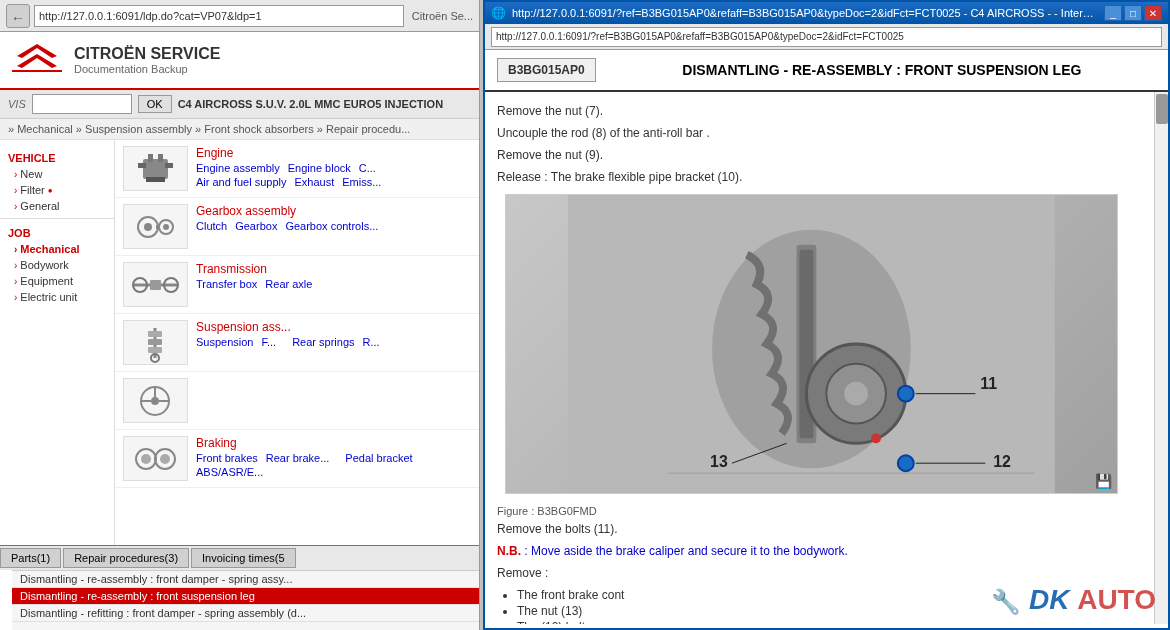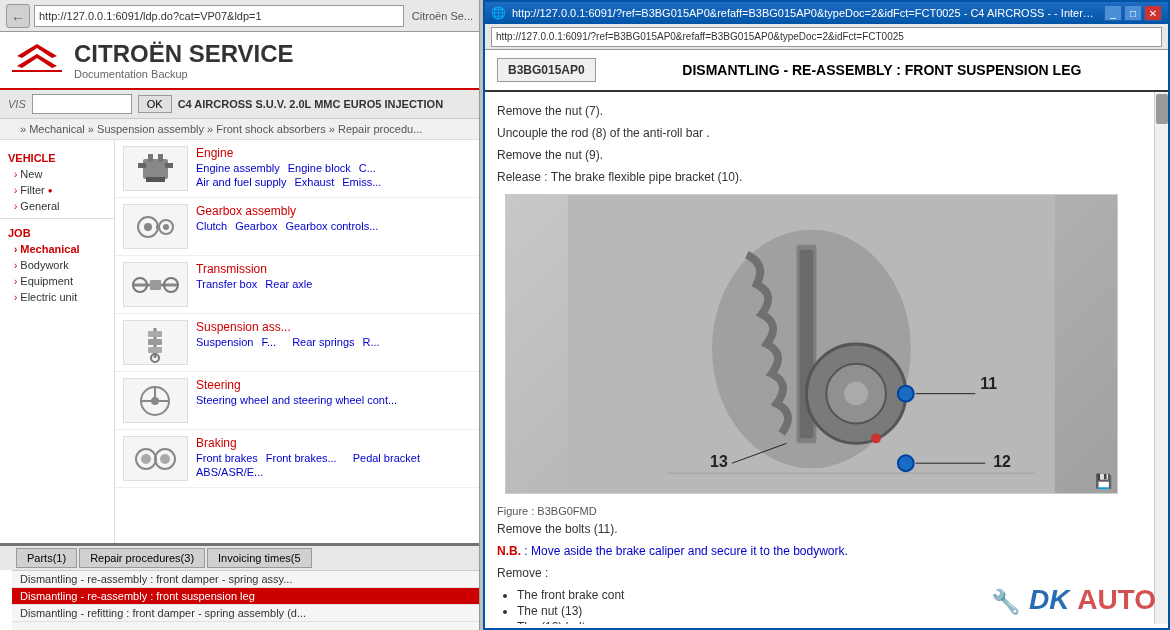--- a/index.html
+++ b/index.html
@@ -51,21 +51,21 @@
       display: flex;
       align-items: center;
       gap: 12px;
       border-bottom: 2px solid #cc0000;
     }
     .citroen-logo {
       width: 50px; height: 40px;
       display: flex; align-items: center; justify-content: center;
     }
     .header-title { }
-    .header-title h1 { font-size: 24px; font-weight: bold; color: #333; }
+    .header-title h1 { font-size: 16px; font-weight: bold; color: #333; }
     .header-title p { font-size: 11px; color: #666; }
 
     
     .vis-bar {
       background: #e8e8e8;
       border-bottom: 1px solid #ccc;
       padding: 4px 8px;
       display: flex;
       align-items: center;
       gap: 6px;
@@ -86,21 +86,21 @@
     }
     .vis-vehicle {
       font-size: 11px;
       color: #333;
       font-weight: bold;
     }
 
     
     .breadcrumb {
       background: #f0f0f0;
-      padding: 4px 20px;
+      padding: 4px 8px;
       font-size: 11px;
       color: #555;
       border-bottom: 1px solid #ddd;
     }
 
     
     .main-content {
       display: flex;
       height: calc(630px - 32px - 58px - 28px - 24px);
     }
@@ -172,23 +172,23 @@
     .category-link { cursor: pointer; text-decoration: none; color: #0000cc; }
 
     
     .bottom-tabs {
       position: absolute;
       bottom: 60px;
       left: 0;
       width: 480px;
       display: flex;
       gap: 2px;
-      padding: 2px 16px;
+      padding: 2px 0;
       background: #e8e8e8;
-      border-top: 3px solid #737373;
+      border-top: 1px solid #737373;
     }
     .bottom-tab {
       background: #d0d0d0;
       border: 1px solid #999;
       padding: 3px 10px;
       font-size: 11px;
       cursor: pointer;
     }
 
     
@@ -510,42 +510,36 @@
       <div class="category-item">
         <div class="category-icon">
           <svg viewBox="0 0 55 40">
             <circle cx="27" cy="20" r="14" fill="none" stroke="#888" stroke-width="2"></circle>
             <circle cx="27" cy="20" r="4" fill="#888"></circle>
             <line x1="27" y1="6" x2="27" y2="16" stroke="#888" stroke-width="2"></line>
             <line x1="13" y1="20" x2="23" y2="20" stroke="#888" stroke-width="2"></line>
             <line x1="31" y1="20" x2="41" y2="20" stroke="#888" stroke-width="2"></line>
           </svg>
         </div>
-        <div class="category-info">
-          <div class="category-title">Steering</div>
-          <div class="category-links">
-            <span class="category-link">Steering wheel and steering wheel cont...</span>
-          </div>
-        </div>
       </div>
 
       <div class="category-item">
         <div class="category-icon">
           <svg viewBox="0 0 55 40">
             <circle cx="18" cy="20" r="10" fill="none" stroke="#888" stroke-width="2"></circle>
             <circle cx="18" cy="20" r="5" fill="#aaa"></circle>
             <circle cx="37" cy="20" r="10" fill="none" stroke="#888" stroke-width="2"></circle>
             <circle cx="37" cy="20" r="5" fill="#aaa"></circle>
           </svg>
         </div>
         <div class="category-info">
           <div class="category-title">Braking</div>
           <div class="category-links">
             <span class="category-link">Front brakes</span>
-            <span class="category-link">Front brakes...</span>
+            <span class="category-link">Rear brake...</span>
             <br>
             <span class="category-link">Pedal bracket</span>
             <span class="category-link">ABS/ASR/E...</span>
           </div>
         </div>
       </div>
 
     </div>
   </div>
 

